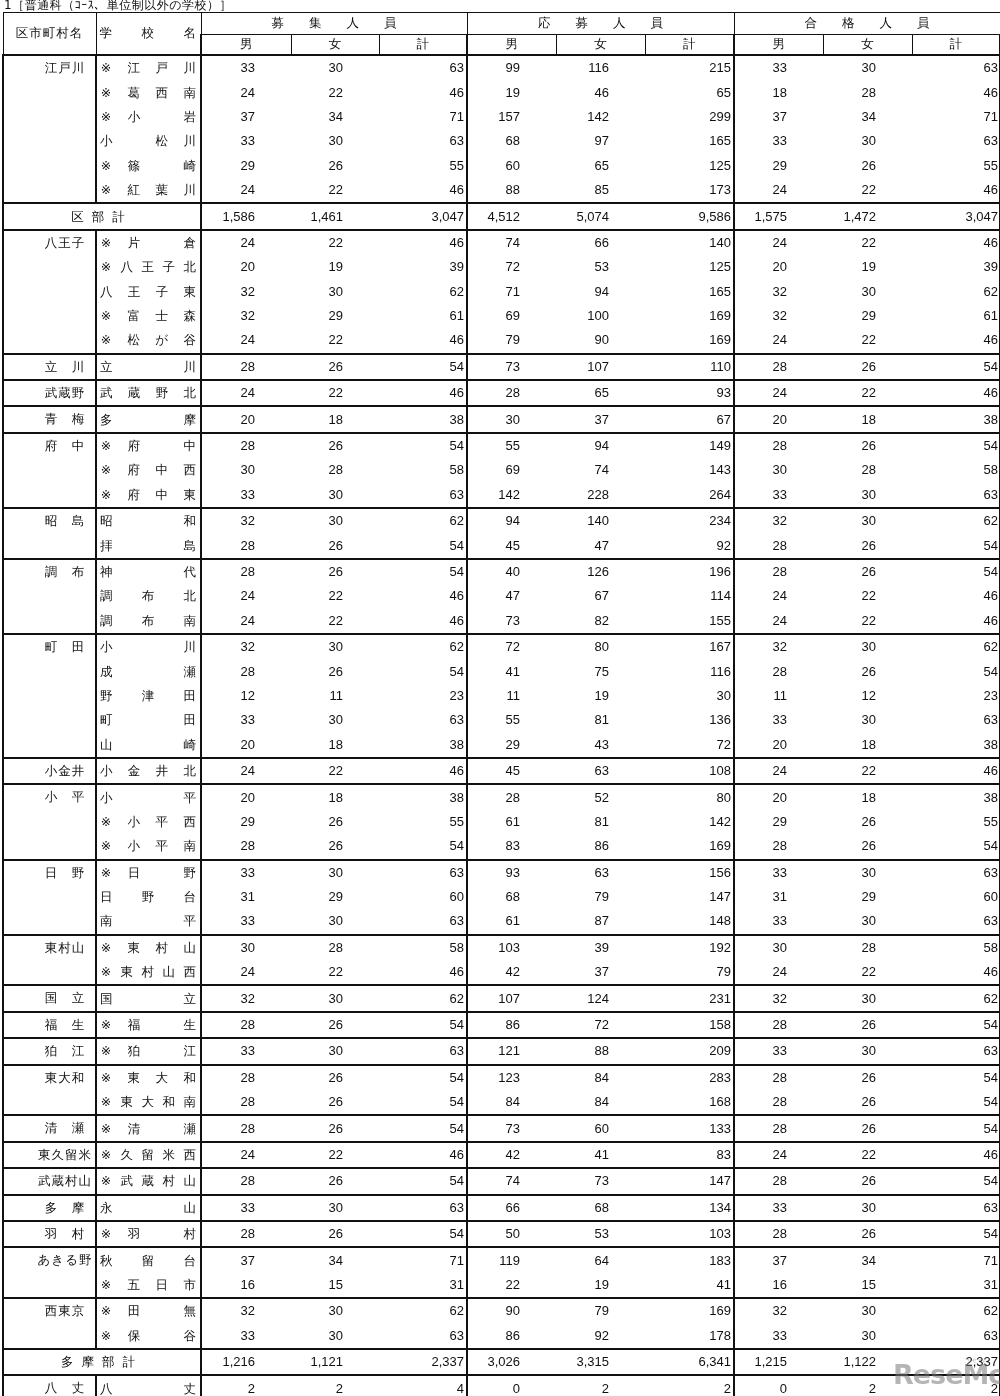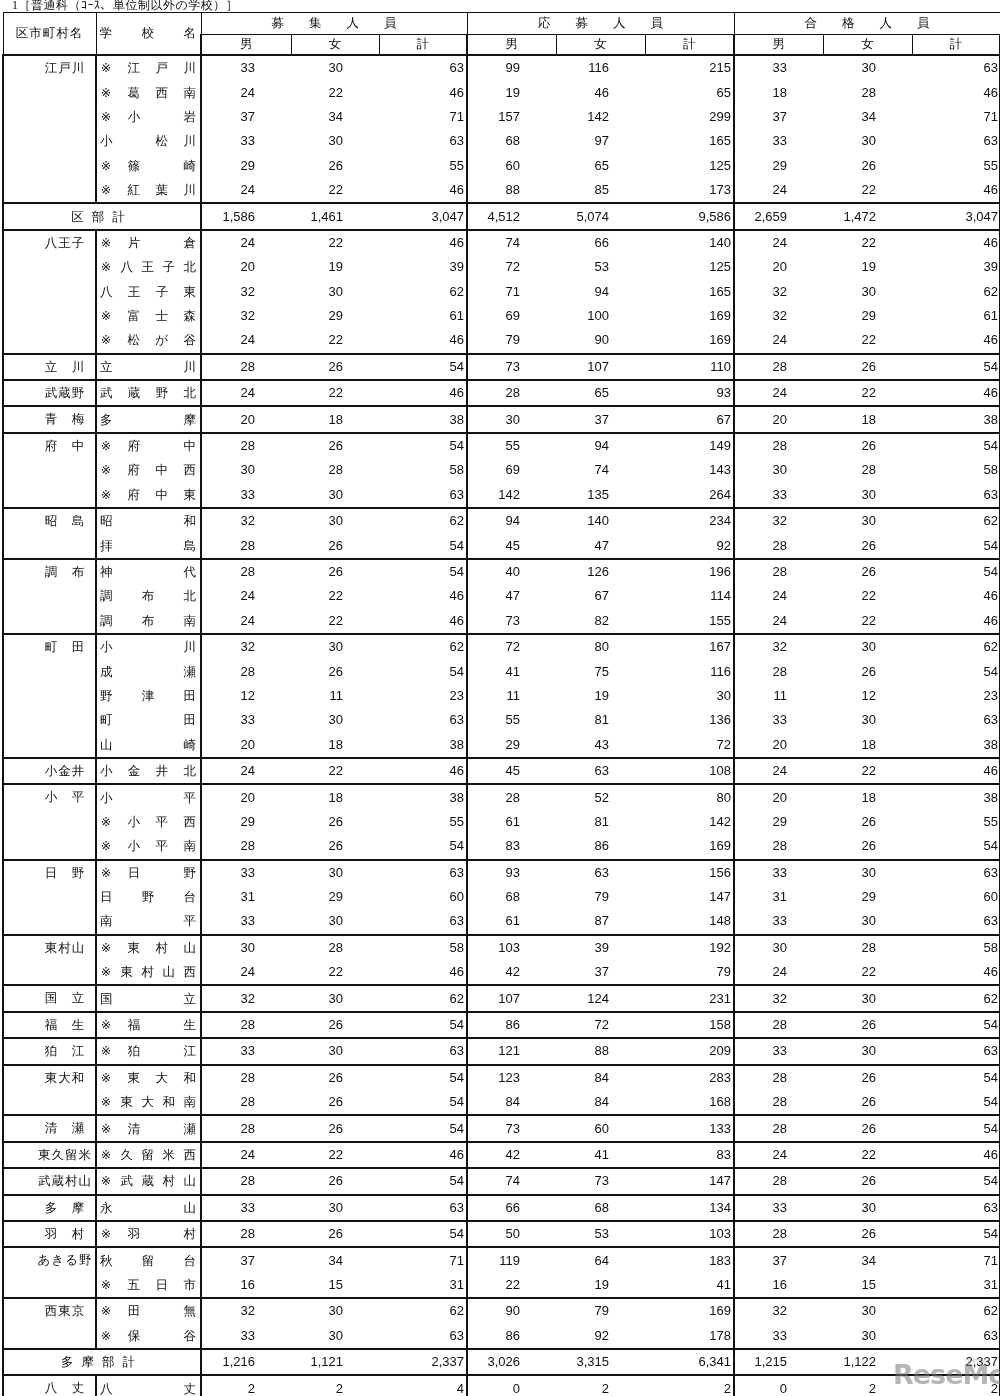--- a/index.html
+++ b/index.html
@@ -1,18 +1,18 @@
 <!DOCTYPE html>
 <html><head>
 <meta charset="utf-8">
 <style>
   html, body { margin:0; padding:0; background:#fff; }
   body { width:1000px; height:1396px; position:relative; overflow:hidden;
          font-family:"DejaVu Sans", "Liberation Sans", sans-serif; color:#111; }
-  .title { position:absolute; left:12px; top:-1px; font-size:12px; line-height:13px; letter-spacing:0.5px; white-space:nowrap;font-family:Liberation Serif, serif; }
+  .title { position:absolute; left:4px; top:-1px; font-size:12px; line-height:13px; letter-spacing:0.5px; white-space:nowrap; }
   table { position:absolute; left:2px; top:12px; border-collapse:collapse; table-layout:fixed; width:997px; }
   td, th { padding:0; font-weight:normal; font-size:12.5px; white-space:nowrap; overflow:hidden; }
   th { border:1.5px solid #111; text-align:center; }
   thead tr.h1 th { height:21px; }
   thead tr.h2 th { height:19px; border-top:1px solid #111; border-bottom:2px solid #111; }
   thead th.sub { border-left:1px solid #111; border-right:1px solid #111; }
   thead th.sub.first { border-left:2px solid #111; }
   thead th.sub.last { border-right:2px solid #111; }
   tbody td { height:24.4px; line-height:24px; }
   td.city { border-left:2px solid #111; border-right:2px solid #111; text-align:center; vertical-align:top; letter-spacing:1px;padding-left:31px; }
@@ -191,21 +191,21 @@
         <td class="num g3 last">46</td>
       </tr>
       <tr class="total">
         <td colspan="2" class="label">区部計</td>
         <td class="num m">1,586</td>
         <td class="num f">1,461</td>
         <td class="num g3">3,047</td>
         <td class="num m">4,512</td>
         <td class="num f">5,074</td>
         <td class="num g3">9,586</td>
-        <td class="num m">2,659</td>
+        <td class="num m">1,575</td>
         <td class="num f">1,472</td>
         <td class="num g3 last">3,047</td>
       </tr>
       <tr class="grp-start">
         <td class="city" rowspan="5">八王子</td>
         <td class="school">
           <div class="nm">
             <span style="min-width: 12px; text-align: center;">※</span>
             <span style="min-width: 12px; text-align: center;">片</span>
             <span style="min-width: 12px; text-align: center;"></span>
@@ -400,21 +400,21 @@
             <span style="min-width: 12px; text-align: center;">※</span>
             <span style="min-width: 12px; text-align: center;">府</span>
             <span style="min-width: 12px; text-align: center;">中</span>
             <span style="min-width: 12px; text-align: center;">東</span>
           </div>
         </td>
         <td class="num m">33</td>
         <td class="num f">30</td>
         <td class="num g3">63</td>
         <td class="num m">142</td>
-        <td class="num f">135</td>
+        <td class="num f">228</td>
         <td class="num g3">264</td>
         <td class="num m">33</td>
         <td class="num f">30</td>
         <td class="num g3 last">63</td>
       </tr>
       <tr class="grp-start">
         <td class="city" rowspan="2">昭　島</td>
         <td class="school">
           <div class="nm">
             <span style="min-width: 12px; text-align: center;">昭</span>

